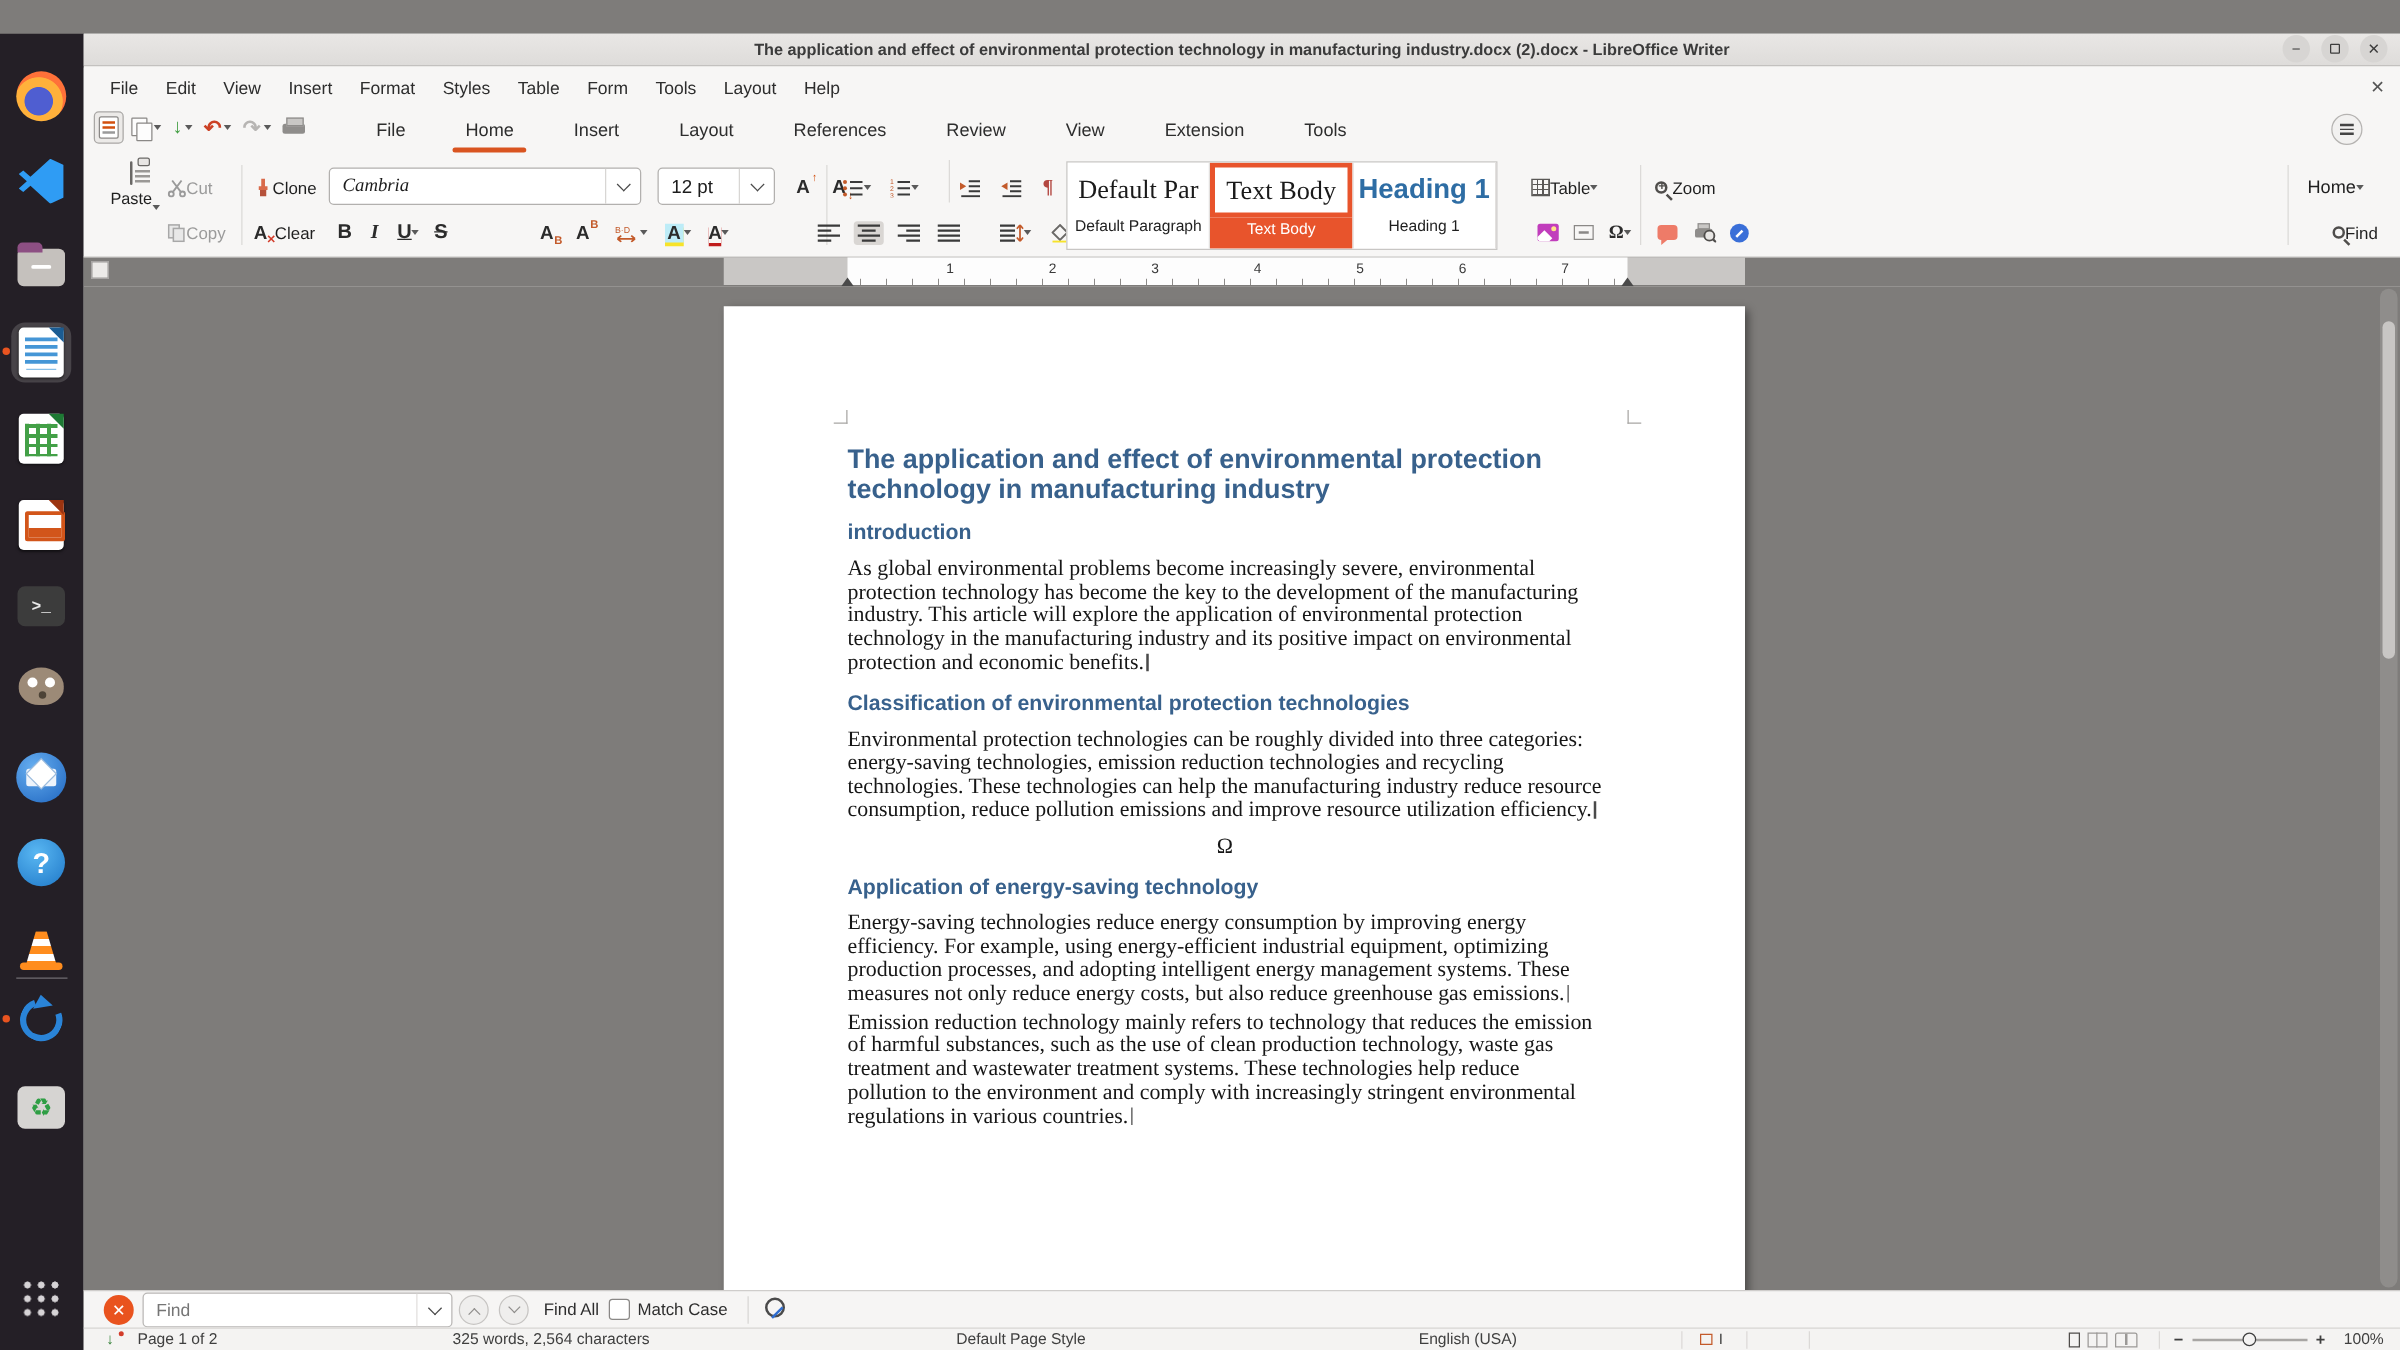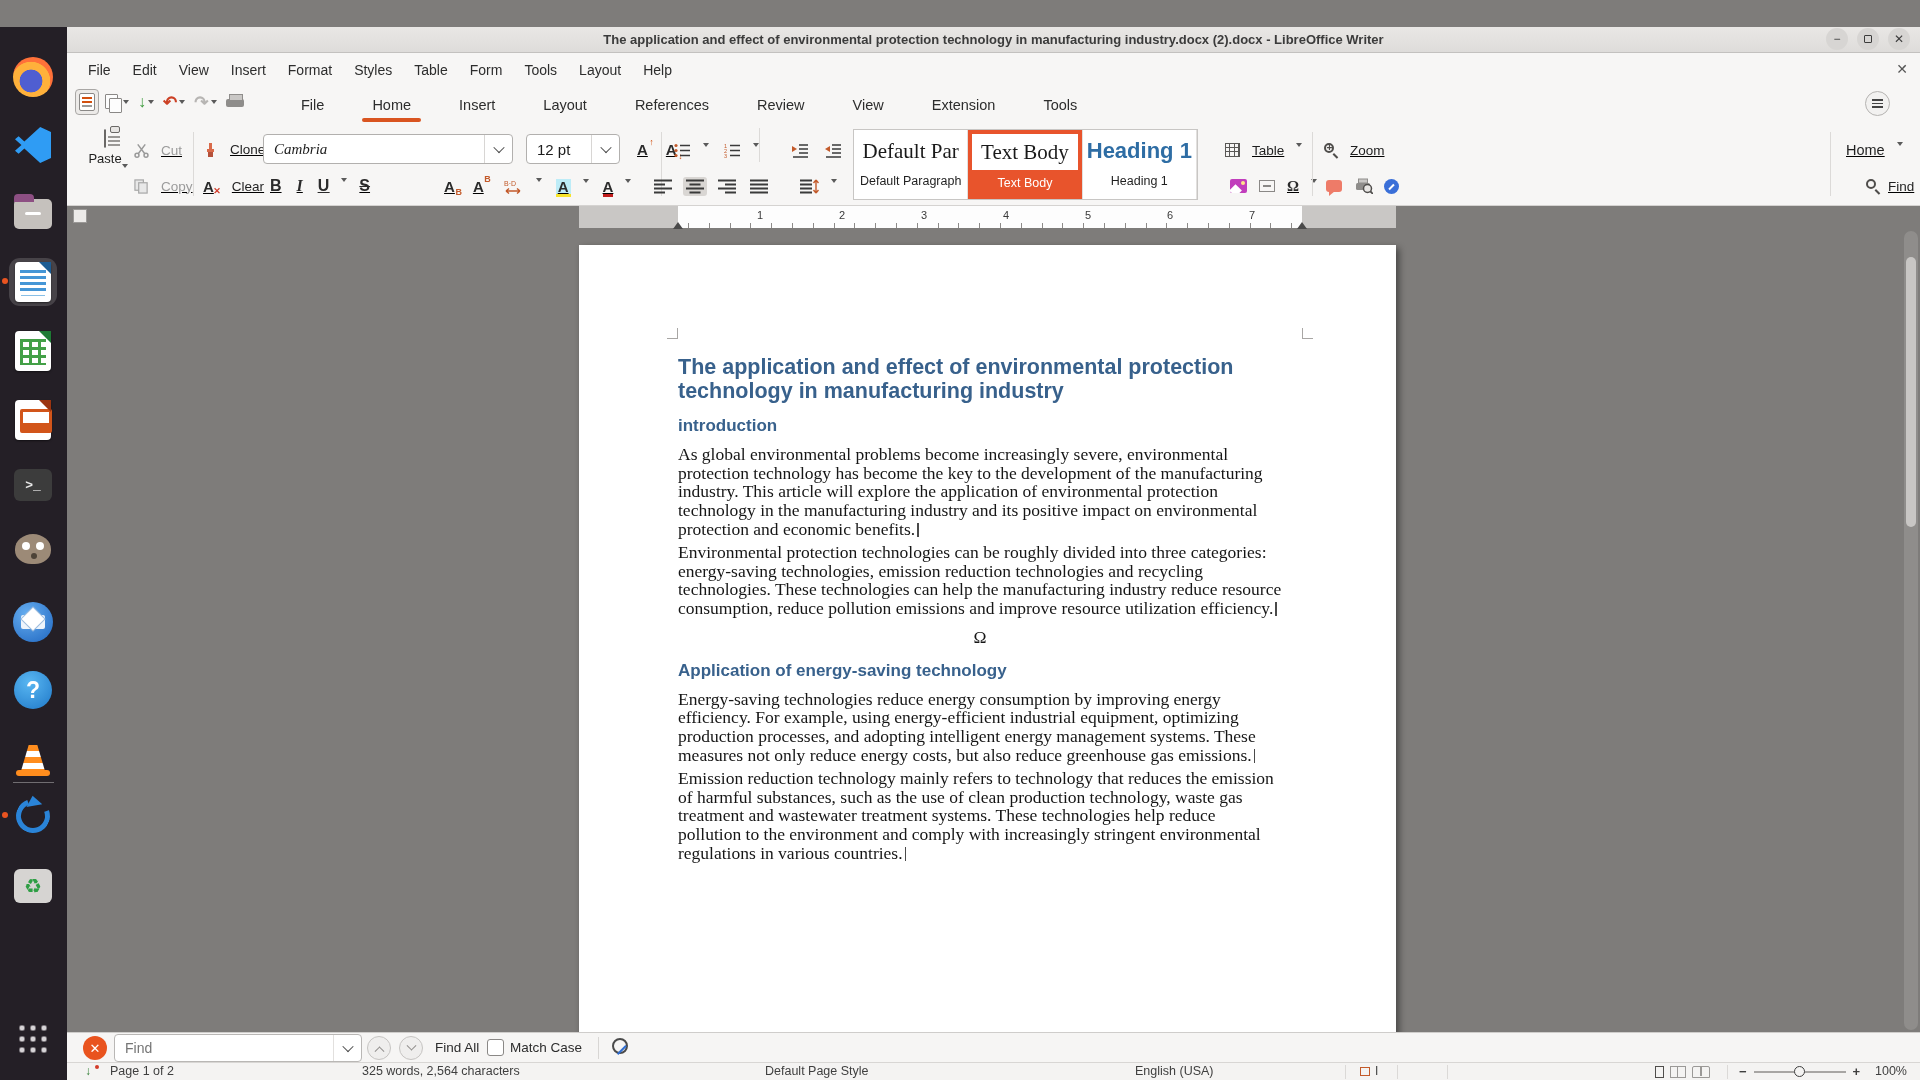--- a/index.html
+++ b/index.html
@@ -99,21 +99,21 @@
   .hamb span { width:11px; height:1.5px; background:#444; position:relative; display:block; }
   .hamb span:before, .hamb span:after { content:""; position:absolute; left:0; width:11px; height:1.5px; background:#444; }
   .hamb span:before { top:-3.5px; } .hamb span:after { top:3.5px; }
 
   
   .toolbar { position:absolute; left:0; top:97px; width:100%; height:82px; background:#f7f6f5; border-bottom:1px solid #d5d3d1; }
   .tsep { position:absolute; top:8px; height:64px; width:1px; background:#dcdad8; }
   .tlabel { font-size:13.5px; color:#1f1f1f; }
   .tlabel.dim { color:#9b9b9b; }
   .trow { position:absolute; height:32px; display:flex; align-items:center; }
-  .tbtn { display:flex; align-items:flex-start; gap:12px; padding:2px 3px; border-radius:3px;text-decoration:underline; }
+  .tbtn { display:flex; align-items:center; gap:0; padding:2px 3px; border-radius:3px; }
   .tbtn.sel { background:#d9d6d3; }
   
   .paste-big { position:absolute; left:13px; top:6px; width:50px; height:70px; text-align:center; }
   .i-clip { width:22px; height:27px; margin:2px auto 0; background:#fdfdfd; border:1.5px solid #6a6866; border-radius:2px; position:relative; }
   .i-clip:before { content:""; position:absolute; left:5px; top:-4px; width:8px; height:5px; background:#e8e6e4; border:1.5px solid #6a6866; border-radius:2px; }
   .i-clip:after { content:""; position:absolute; left:3px; top:6px; width:12px; height:1.5px; background:#9a9896; box-shadow:0 4px 0 #9a9896, 0 8px 0 #9a9896; }
   .paste-big .pl { font-size:13px; color:#1f1f1f; margin-top:3px; }
   .paste-big .dd { position:absolute; right:2px; top:34px; }
   
   svg.sic { display:block; }
@@ -648,20 +648,21 @@
     <div class="docarea">
       <div class="page">
         <span class="corner tl"></span>
         <span class="corner tr"></span>
         <div class="doctext">
           <div class="dtitle">The application and effect of environmental protection technology in manufacturing industry</div>
 
           <div class="dhead" style="margin-top:3px">introduction</div>
           <div class="dpara"><span>As global environmental problems become increasingly severe, environmental protection technology has become the key to the development of the manufacturing industry. This article will explore the application of environmental protection technology in the manufacturing industry and its positive impact on environmental protection and economic benefits.</span><span class="pmark"></span></div>
 
+          <div class="dhead">Classification of environmental protection technologies</div>
           <div class="dpara"><span>Environmental protection technologies can be roughly divided into three categories: energy-saving technologies, emission reduction technologies and recycling technologies. These technologies can help the manufacturing industry reduce resource consumption, reduce pollution emissions and improve resource utilization efficiency.</span><span class="pmark"></span></div>
 
           <div class="omega-line">Ω</div>
 
           <div class="dhead">Application of energy-saving technology</div>
           <div class="dpara"><span>Energy-saving technologies reduce energy consumption by improving energy efficiency. For example, using energy-efficient industrial equipment, optimizing production processes, and adopting intelligent energy management systems. These measures not only reduce energy costs, but also reduce greenhouse gas emissions.</span><span class="pmark"></span></div>
 
           <div class="dpara"><span>Emission reduction technology mainly refers to technology that reduces the emission of harmful substances, such as the use of clean production technology, waste gas treatment and wastewater treatment systems. These technologies help reduce pollution to the environment and comply with increasingly stringent environmental regulations in various countries.</span><span class="pmark"></span></div>
 
         </div>

